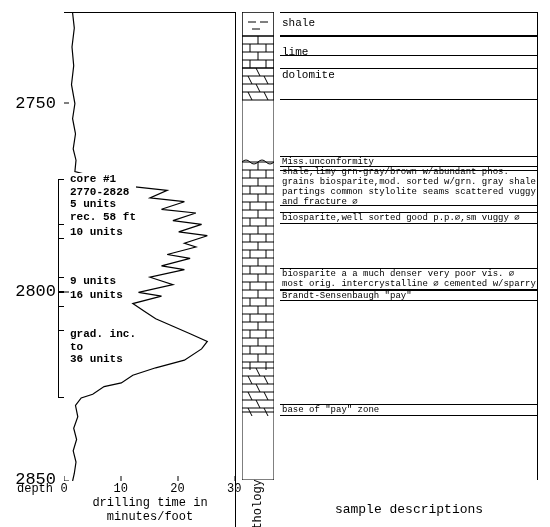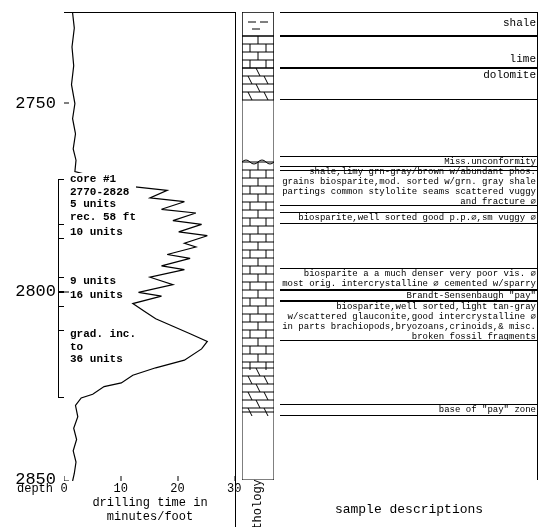--- a/index.html
+++ b/index.html
@@ -62,21 +62,20 @@
   }
   .desc-box {
     position: absolute;
     left: 0; right: 0;
     border-top: 1px solid #000;
     border-bottom: 1px solid #000;
     font-size: 9px;
     line-height: 1.1;
     padding: 1px 2px;
     overflow: hidden;
-    text-align: right;
   }
   .desc-frame {
     position: absolute;
     left: 0; right: 0; top: 0; bottom: 0;
     border-right: 1px solid #000;
   }
   .bottom-row {
     display: flex;
     align-items: flex-start;
     gap: 6px;
@@ -277,28 +276,27 @@
           <line x1="6" y1="396" x2="10" y2="404" stroke="#000"></line>
           <line x1="22" y1="396" x2="26" y2="404" stroke="#000"></line>
         </g>
       <line x1="0" y1="400" x2="32" y2="400" stroke="#000"></line>
     </svg>
   </div>
 
   <div class="desc-col">
     <div class="desc-frame"></div>
     <div class="desc-box" style="top:0;height:24px;font-size:11px;padding-top:4px">shale</div>
-    <div class="desc-box" style="top:24px;height:32px;font-size:11px;padding-top:16px">lime</div>
+    <div class="desc-box" style="top:24px;height:20px;font-size:11px;padding-top:9px">lime</div>
     <div class="desc-box" style="top:56px;height:32px;font-size:11px;padding-top:0">dolomite</div>
     <div class="desc-box" style="top:144px;height:15px">Miss.unconformity</div>
     <div class="desc-box" style="top:154px;height:40px">shale,limy grn-gray/brown w/abundant phos. grains biosparite,mod. sorted w/grn. gray shale partings common stylolite seams scattered vuggy and fracture ∅</div>
     <div class="desc-box" style="top:200px;height:12px">biosparite,well sorted good p.p.∅,sm vuggy ∅ stn.</div>
     <div class="desc-box" style="top:256px;height:22px">biosparite a a much denser very poor vis. ∅ most orig. intercrystalline ∅ cemented w/sparry calcite</div>
     <div class="desc-box" style="top:278px;height:11px">Brandt-Sensenbaugh "pay"</div>
-    <div class="desc-box" style="top:289px;height:40px">biosparite,well sorted,light tan-gray w/scattered glauconite,good intercrystalline ∅ in parts brachiopods,bryozoans,crinoids,&amp; misc. broken fossil fragments</div>
     <div class="desc-box" style="top:392px;height:12px">base   of "pay" zone</div>
   </div>
 
 </div>
 
 <div class="bottom-row">
   <div style="width:46px" class="axislabel">depth</div>
   <div style="width:172px">
     <div class="xticks">
       <span style="left:0%">0</span>

